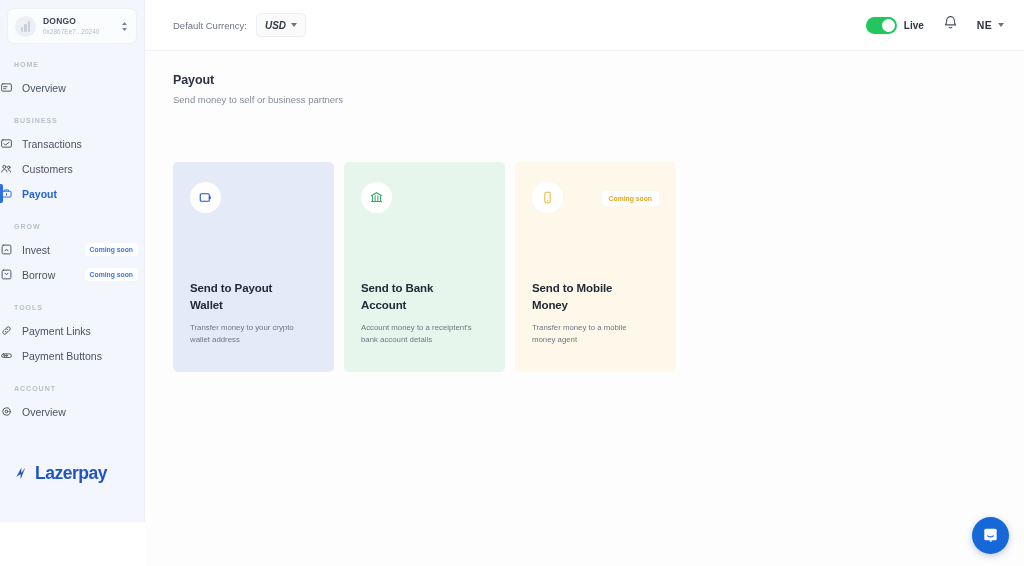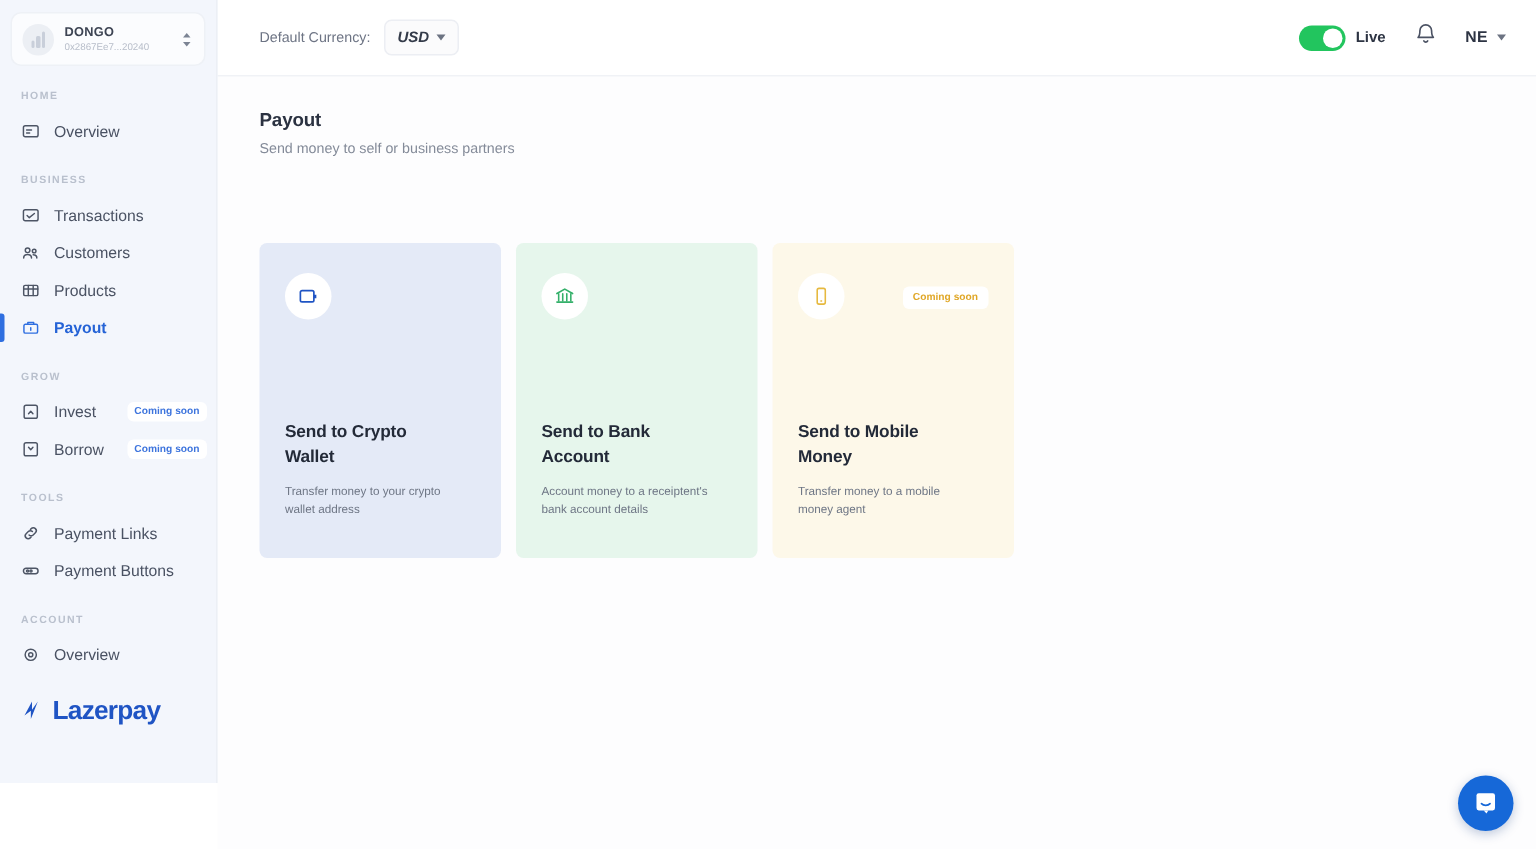--- a/index.html
+++ b/index.html
@@ -53,21 +53,21 @@
     align-items: center; color: #8b93a3; flex: 0 0 9px;
   }
 
   .nav-section { margin-top: 17px; }
   .nav-label {
     font-size: 7px; font-weight: bold; letter-spacing: 1px;
     color: #b9c0cd; padding: 0 0 7px 14px; text-transform: uppercase;
   }
   .nav-item {
     display: flex; align-items: center; gap: 9px;
-    height: 25px; padding-left: 14px; position: relative;
+    height: 25px; position: relative;
     color: #4a5263; font-size: 10.5px; cursor: pointer;
   }
   .nav-item .ico { width: 13px; height: 13px; flex: 0 0 13px;
     display: flex; align-items: center; justify-content: center; }
   .nav-item svg { width: 13px; height: 13px; display: block; }
   .nav-item.active { color: #2563d6; font-weight: bold; }
   .nav-item.active::before {
     content: ""; position: absolute; left: 0; top: 3px;
     width: 3px; height: 19px; background: #2f6fe0; border-radius: 0 2px 2px 0;
   }
@@ -206,29 +206,20 @@
             <div class="nav-item">
               <span class="ico">
                 <svg viewBox="0 0 16 16" fill="none" stroke="#4d5565" stroke-width="1.2" stroke-linecap="round" stroke-linejoin="round">
                   <circle cx="5.4" cy="6" r="1.9"></circle>
                   <circle cx="10.8" cy="6.6" r="1.5"></circle>
                   <path d="M2.2 12.3c0-1.8 1.4-2.9 3.2-2.9s3.2 1.1 3.2 2.9"></path>
                   <path d="M10 9.6c1.7 0 3 1 3 2.7"></path>
                 </svg>
               </span>
               <span>Customers</span>
-            </div>
-            <div class="nav-item">
-              <span class="ico">
-                <svg viewBox="0 0 16 16" fill="none" stroke="#4d5565" stroke-width="1.2" stroke-linecap="round" stroke-linejoin="round">
-                  <rect x="2.2" y="4" width="11.6" height="8.4" rx="1.2"></rect>
-                  <path d="M2.2 7h11.6M6 4v8.4M10 4v8.4"></path>
-                </svg>
-              </span>
-              <span>Products</span>
             </div>
             <div class="nav-item active">
               <span class="ico">
                 <svg viewBox="0 0 16 16" fill="none" stroke="#2f6fe0" stroke-width="1.2" stroke-linecap="round" stroke-linejoin="round">
                   <rect x="2.4" y="5.2" width="11.2" height="7.2" rx="1.2"></rect>
                   <path d="M5.6 5.2V3.6h4.8v1.6"></path>
                   <path d="M8 8v2"></path>
                 </svg>
               </span>
               <span>Payout</span>
@@ -339,21 +330,21 @@
             <div class="card" style="background: rgb(228, 234, 247);">
               <div class="card-top">
                 <div class="card-icon">
                   <svg viewBox="0 0 20 20" fill="none" stroke="#1f54c4" stroke-width="1.5" stroke-linejoin="round">
                     <path d="M3 6.5a1.5 1.5 0 0 1 1.5-1.5h9A1.5 1.5 0 0 1 15 6.5v7A1.5 1.5 0 0 1 13.5 15h-9A1.5 1.5 0 0 1 3 13.5z"></path>
                     <path d="M15 8.6h2.2v3.2H15z" fill="#1f54c4" stroke="none"></path>
                   </svg>
                 </div>
               </div>
               <div class="card-body">
-                <div class="card-title">Send to Crypto Wallet</div>
+                <div class="card-title">Send to Payout Wallet</div>
                 <div class="card-desc">Transfer money to your crypto wallet address</div>
               </div>
             </div>
             <div class="card" style="background: rgb(230, 246, 236);">
               <div class="card-top">
                 <div class="card-icon">
                   <svg viewBox="0 0 20 20" fill="none" stroke="#34b06a" stroke-width="1.4" stroke-linecap="round">
                     <path d="M3 7.6L10 3.6l7 4"></path>
                     <path d="M4.6 7.8v6.4M8.2 7.8v6.4M11.8 7.8v6.4M15.4 7.8v6.4"></path>
                     <path d="M3 15.2h14"></path>

